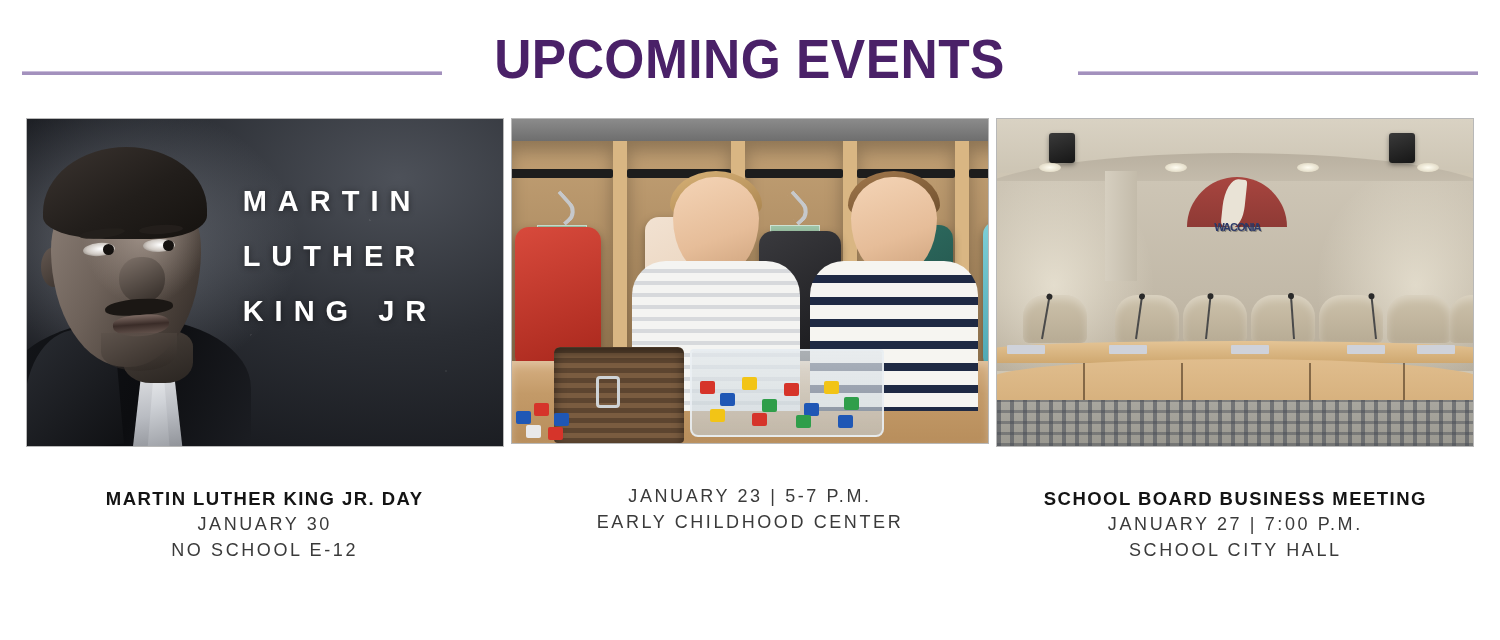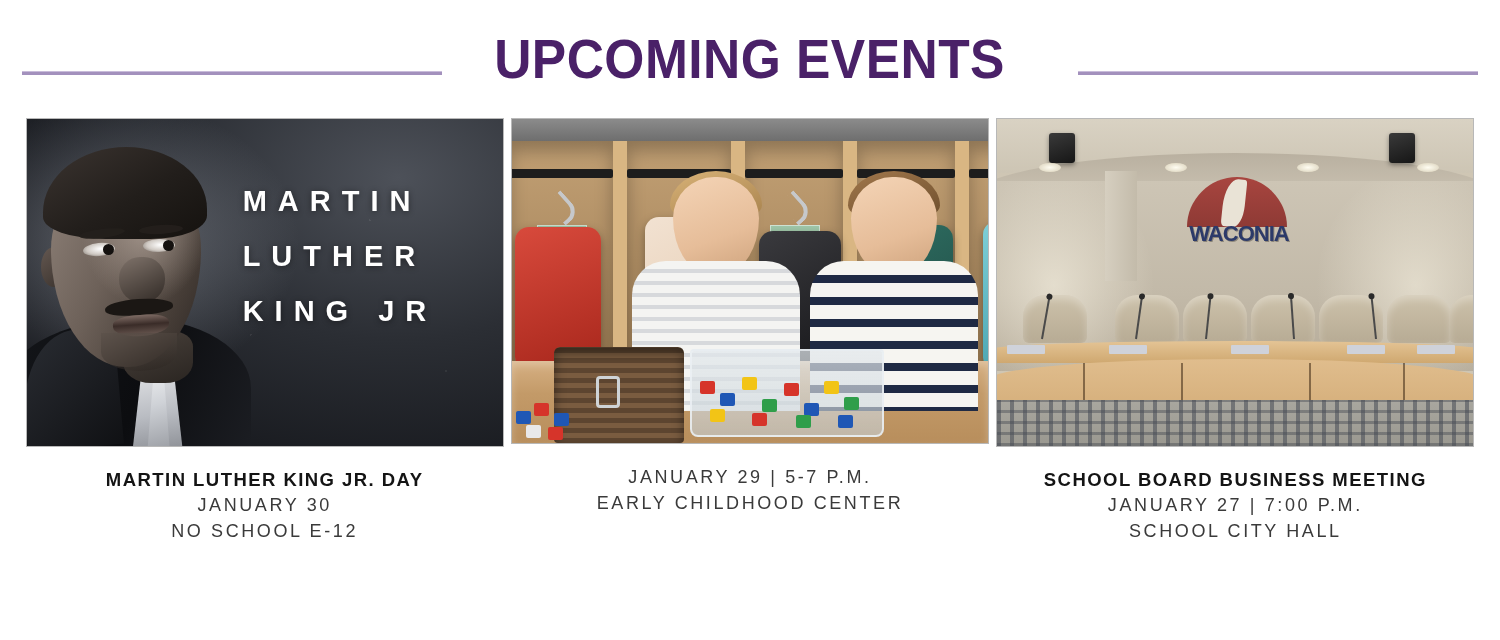--- a/index.html
+++ b/index.html
@@ -55,20 +55,21 @@
     justify-content: space-between;
     padding: 0 22px;
     box-sizing: border-box;
     width: 1500px;
   }
   .event-card {
     width: 500px;
     display: flex;
     flex-direction: column;
     align-items: center;
+    gap: 19px;
   }
 
   .thumb {
     width: 478px;
     height: 329px;
     border: 1px solid #b8b8b8;
     box-sizing: border-box;
     overflow: hidden;
     position: relative;
     background: #ddd;
@@ -347,21 +348,21 @@
     position: absolute; left: 36px; top: 2px; width: 22px; height: 48px;
     background: #e9e3d6;
     border-radius: 60% 10% 46% 12%;
     transform: rotate(6deg);
   }
   .logo-word {
     position: absolute; left: 2px; top: 44px; width: 96px;
     text-align: center;
     color: #2c3a69;
     font-weight: bold;
-    font-size: 22px;
+    font-size: 11px;
     letter-spacing: -1px;
     text-shadow: 1px 1px 0 rgba(0,0,0,.3);
   }
   .chair {
     position: absolute; top: 176px; width: 64px; height: 48px;
     background: linear-gradient(180deg, #cdc2ab 0%, #b7ab94 100%);
     border-radius: 22px 22px 6px 6px;
     box-shadow: inset 0 4px 8px rgba(255,255,255,.3);
   }
   .mic {
@@ -515,21 +516,21 @@
         <div class="loose">
           <span class="blk" style="left:2px;  top:10px; background:#1f57b5;"></span>
           <span class="blk" style="left:20px; top:2px;  background:#d6342a;"></span>
           <span class="blk" style="left:40px; top:12px; background:#1f57b5;"></span>
           <span class="blk" style="left:12px; top:24px; background:#e8e8ea;"></span>
           <span class="blk" style="left:34px; top:26px; background:#d6342a;"></span>
         </div>
       </div>
     </div>
     <div class="caption">
-      <div class="line">JANUARY 29 | 5-7 P.M.</div>
+      <div class="line">JANUARY 23 | 5-7 P.M.</div>
       <div class="line">EARLY CHILDHOOD CENTER</div>
     </div>
   </div>
 
   <div class="event-card card-3">
     <div class="thumb">
       <div class="room">
         <div class="room-ceiling"></div>
         <div class="room-soffit"></div>
         <div class="room-wall"></div>

